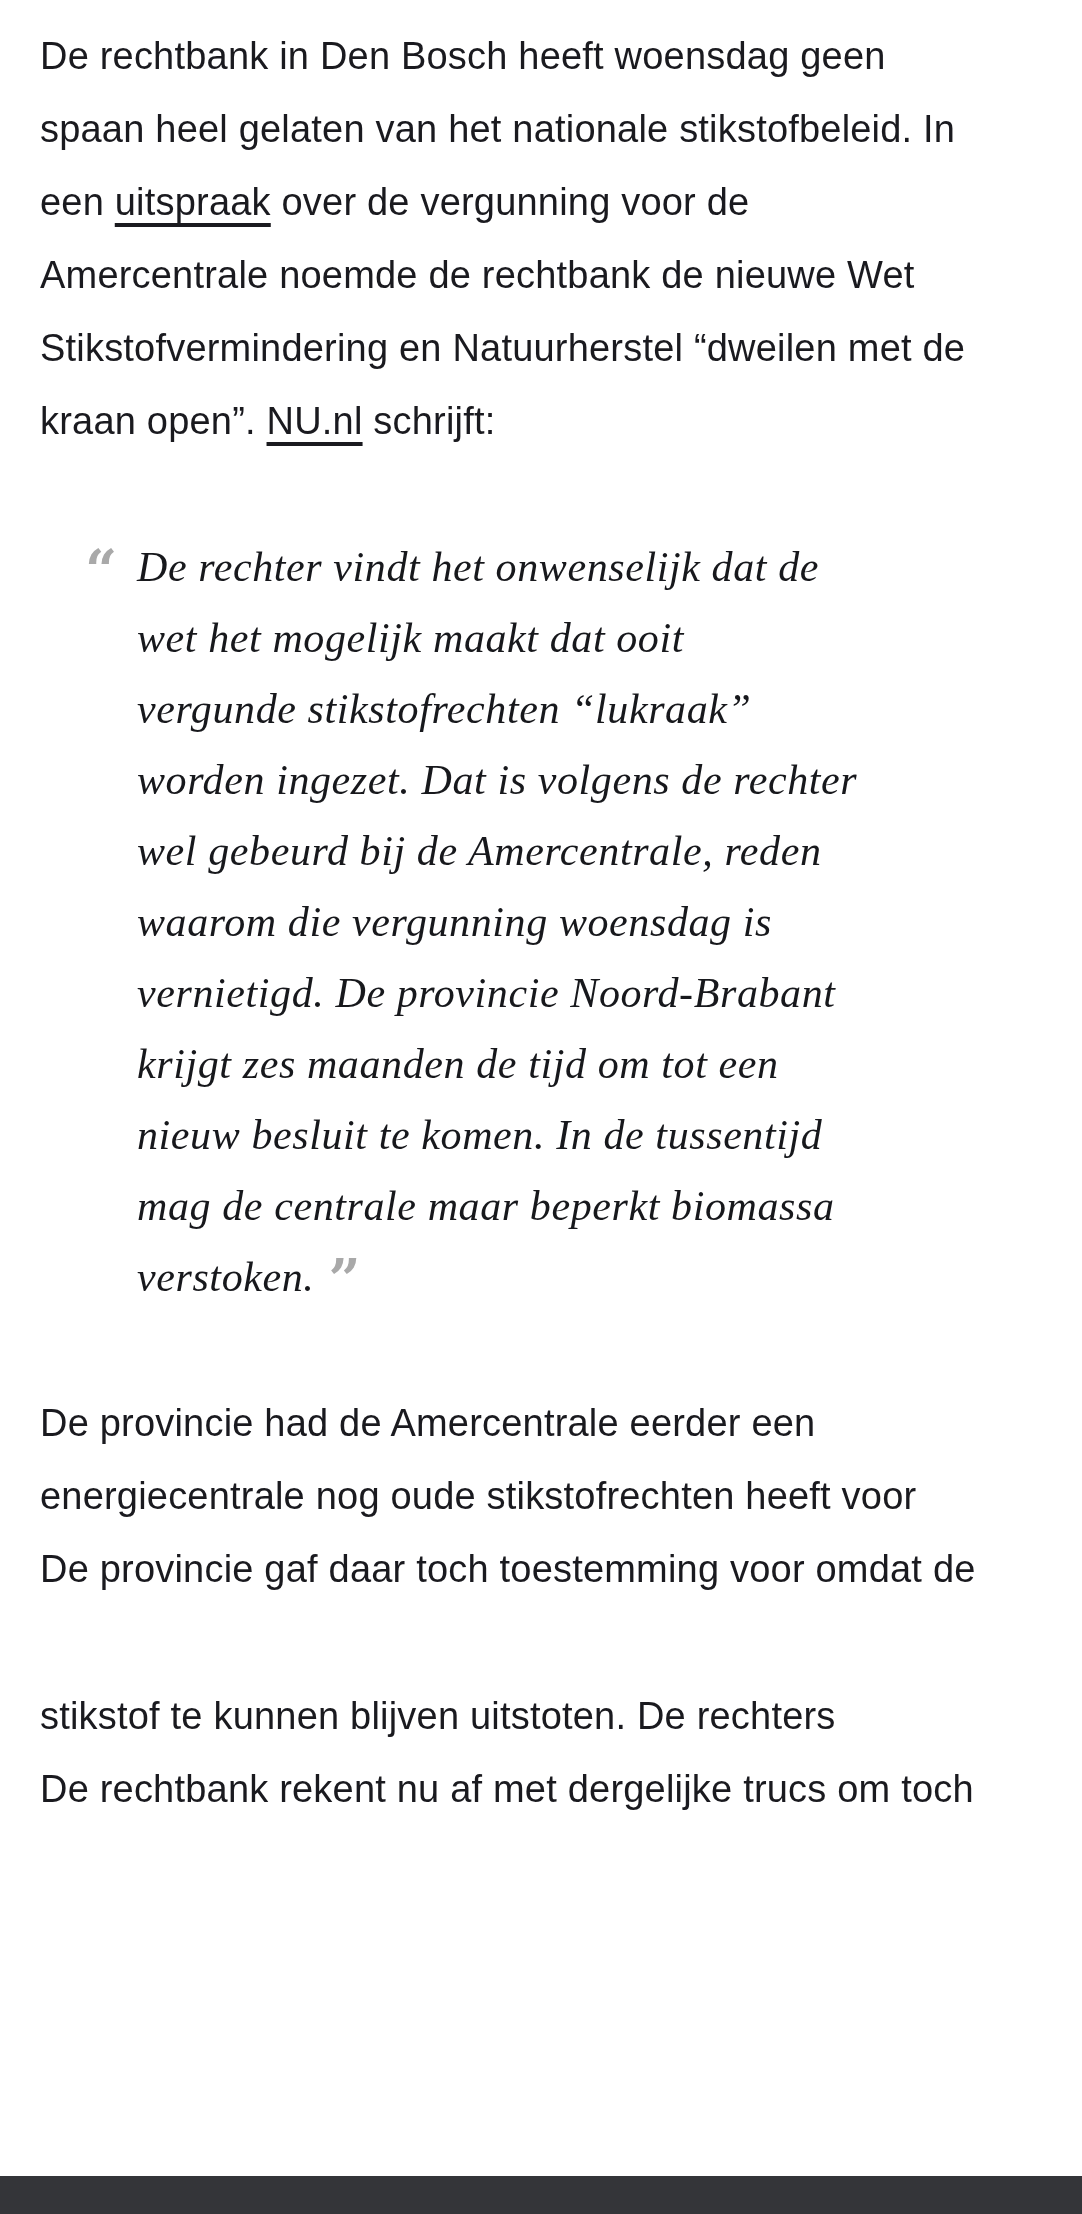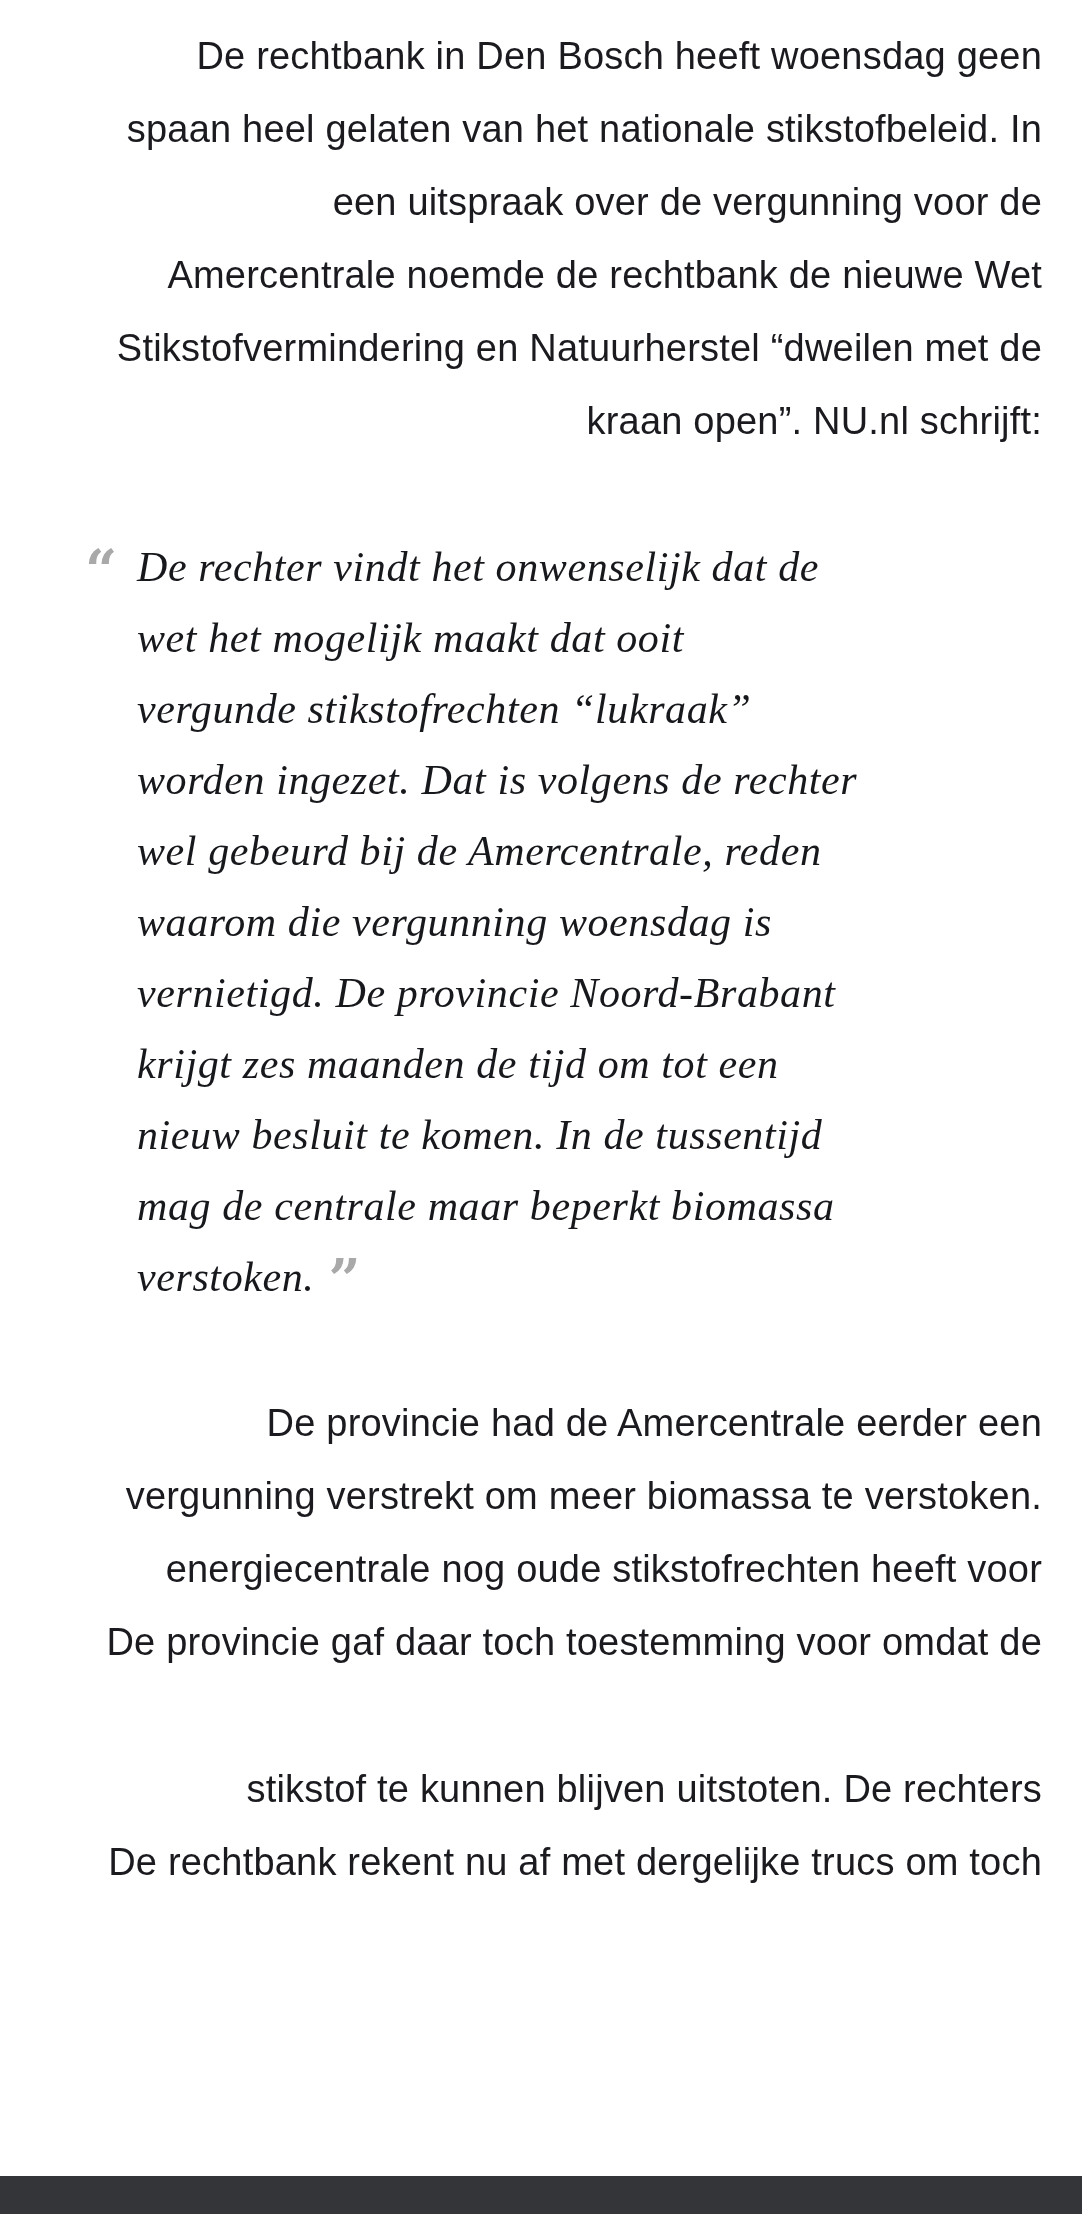--- a/index.html
+++ b/index.html
@@ -14,28 +14,28 @@
   }
   .article {
     padding: 20px 40px 120px 40px;
   }
   .para {
     font-size: 38px;
     line-height: 73px;
     letter-spacing: 0.2px;
     margin: 0 0 74px 0;
     color: #1a1a1f;
-    text-align: right;
   }
   .line {
     display: block;
     white-space: nowrap;
   }
   a.link {
     color: inherit;
+    text-decoration: underline;
     text-decoration-thickness: 4px;
     text-underline-offset: 8px;
     cursor: pointer;
   }
   blockquote.pull-quote {
     position: relative;
     margin: 74px 0 74px 97px;
     padding: 0;
     font-family: "Liberation Serif", serif;
     font-style: italic;
@@ -91,21 +91,20 @@
         <span class="line"><span>kraan open”. </span><a class="link">NU.nl</a><span> schrijft:</span></span>
       </p>
 
     <blockquote class="pull-quote">
       <span class="open-quote">“</span>
       <span><span class="line"><span>De rechter vindt het onwenselijk dat de</span></span><span class="line"><span>wet het mogelijk maakt dat ooit</span></span><span class="line"><span>vergunde stikstofrechten “lukraak”</span></span><span class="line"><span>worden ingezet. Dat is volgens de rechter</span></span><span class="line"><span>wel gebeurd bij de Amercentrale, reden</span></span><span class="line"><span>waarom die vergunning woensdag is</span></span><span class="line"><span>vernietigd. De provincie Noord-Brabant</span></span><span class="line"><span>krijgt zes maanden de tijd om tot een</span></span><span class="line"><span>nieuw besluit te komen. In de tussentijd</span></span><span class="line"><span>mag de centrale maar beperkt biomassa</span></span><span class="line"><span>verstoken.</span><span class="close-quote">”</span></span></span>
     </blockquote>
 
     <p class="para">
         <span class="line"><span>De provincie had de Amercentrale eerder een</span></span>
-        <span class="line"><span>vergunning verstrekt om meer biomassa te verstoken.</span></span>
         <span class="line"><span>energiecentrale nog oude stikstofrechten heeft voor</span></span>
         <span class="line"><span>De provincie gaf daar toch toestemming voor omdat de</span></span>
       </p>
 
     <p class="para">
         <span class="line"><span>stikstof te kunnen blijven uitstoten. De rechters</span></span>
         <span class="line"><span>De rechtbank rekent nu af met dergelijke trucs om toch</span></span>
       </p>
 
   </div>

